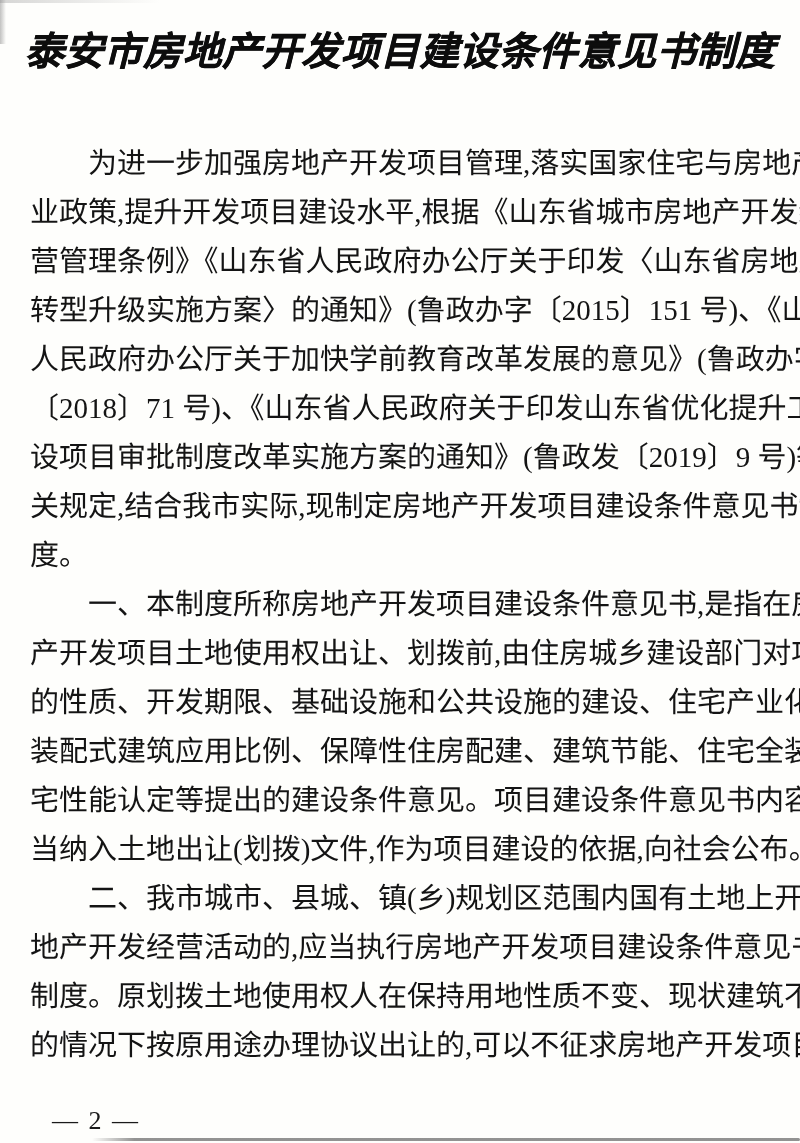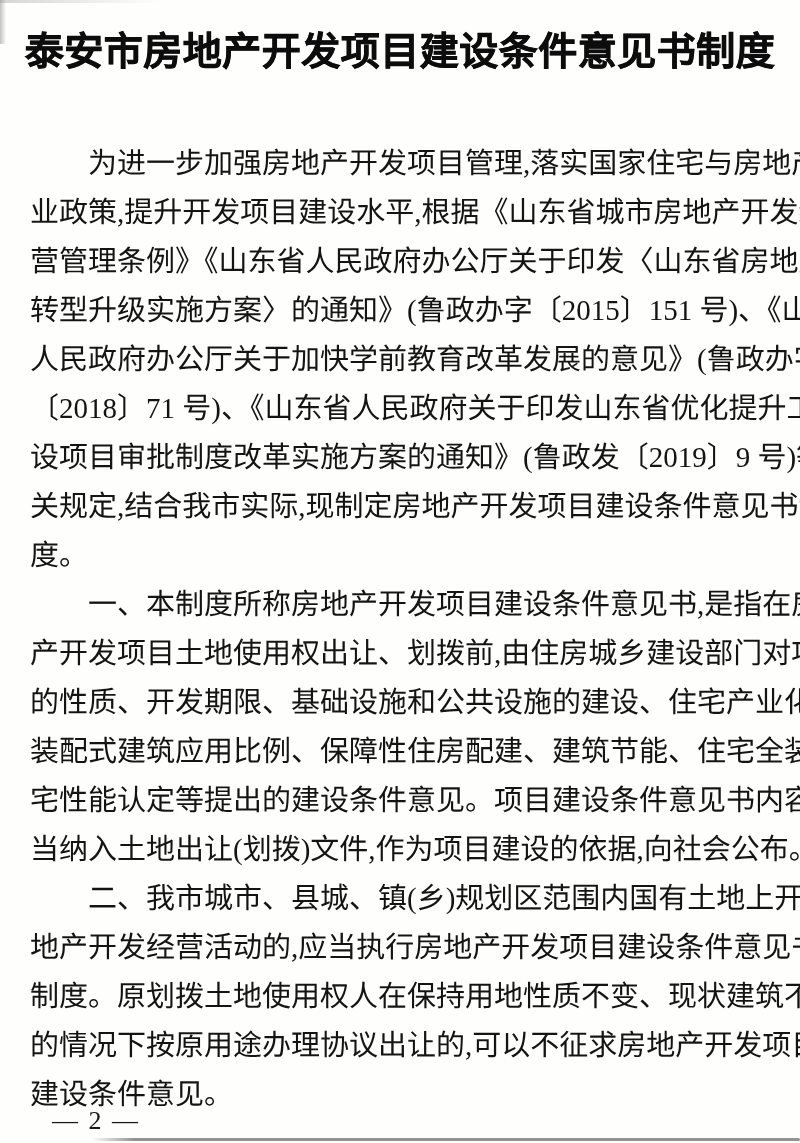--- a/index.html
+++ b/index.html
@@ -31,20 +31,21 @@
   }
   .doc-title {
     margin: 27px 16px 0 16px;
     text-align: center;
     font-family: "Liberation Sans", "DejaVu Sans", sans-serif;
     font-weight: 900;
     font-size: 39px;
     line-height: 50px;
     letter-spacing: 0.5px;
     color: #0d0d0d;
+    font-style: italic;
     -webkit-text-stroke: 0.6px #0d0d0d;
   }
   .doc-body {
     margin: 62px 28px 0 30px;
     font-family: "Liberation Serif", "DejaVu Serif", serif;
     font-size: 29px;
     line-height: 49px;
     color: #141414;
   }
   .doc-body p.line {
@@ -105,20 +106,19 @@
     <p class="line p-start">一、本制度所称房地产开发项目建设条件意见书,是指在房地</p>
     <p class="line">产开发项目土地使用权出让、划拨前,由住房城乡建设部门对项目</p>
     <p class="line">的性质、开发期限、基础设施和公共设施的建设、住宅产业化应用、</p>
     <p class="line">装配式建筑应用比例、保障性住房配建、建筑节能、住宅全装修、住</p>
     <p class="line">宅性能认定等提出的建设条件意见。项目建设条件意见书内容应</p>
     <p class="line">当纳入土地出让(划拨)文件,作为项目建设的依据,向社会公布。</p>
     <p class="line p-start">二、我市城市、县城、镇(乡)规划区范围内国有土地上开展房</p>
     <p class="line">地产开发经营活动的,应当执行房地产开发项目建设条件意见书</p>
     <p class="line">制度。原划拨土地使用权人在保持用地性质不变、现状建筑不变</p>
     <p class="line">的情况下按原用途办理协议出让的,可以不征求房地产开发项目</p>
-    <p class="line p-end">建设条件意见。</p>
   </div>
 
   <div class="page-footer">— 2 —</div>
 
   <div class="scan-edge-bottom"></div>
 
 </div>
 
 </body></html>

